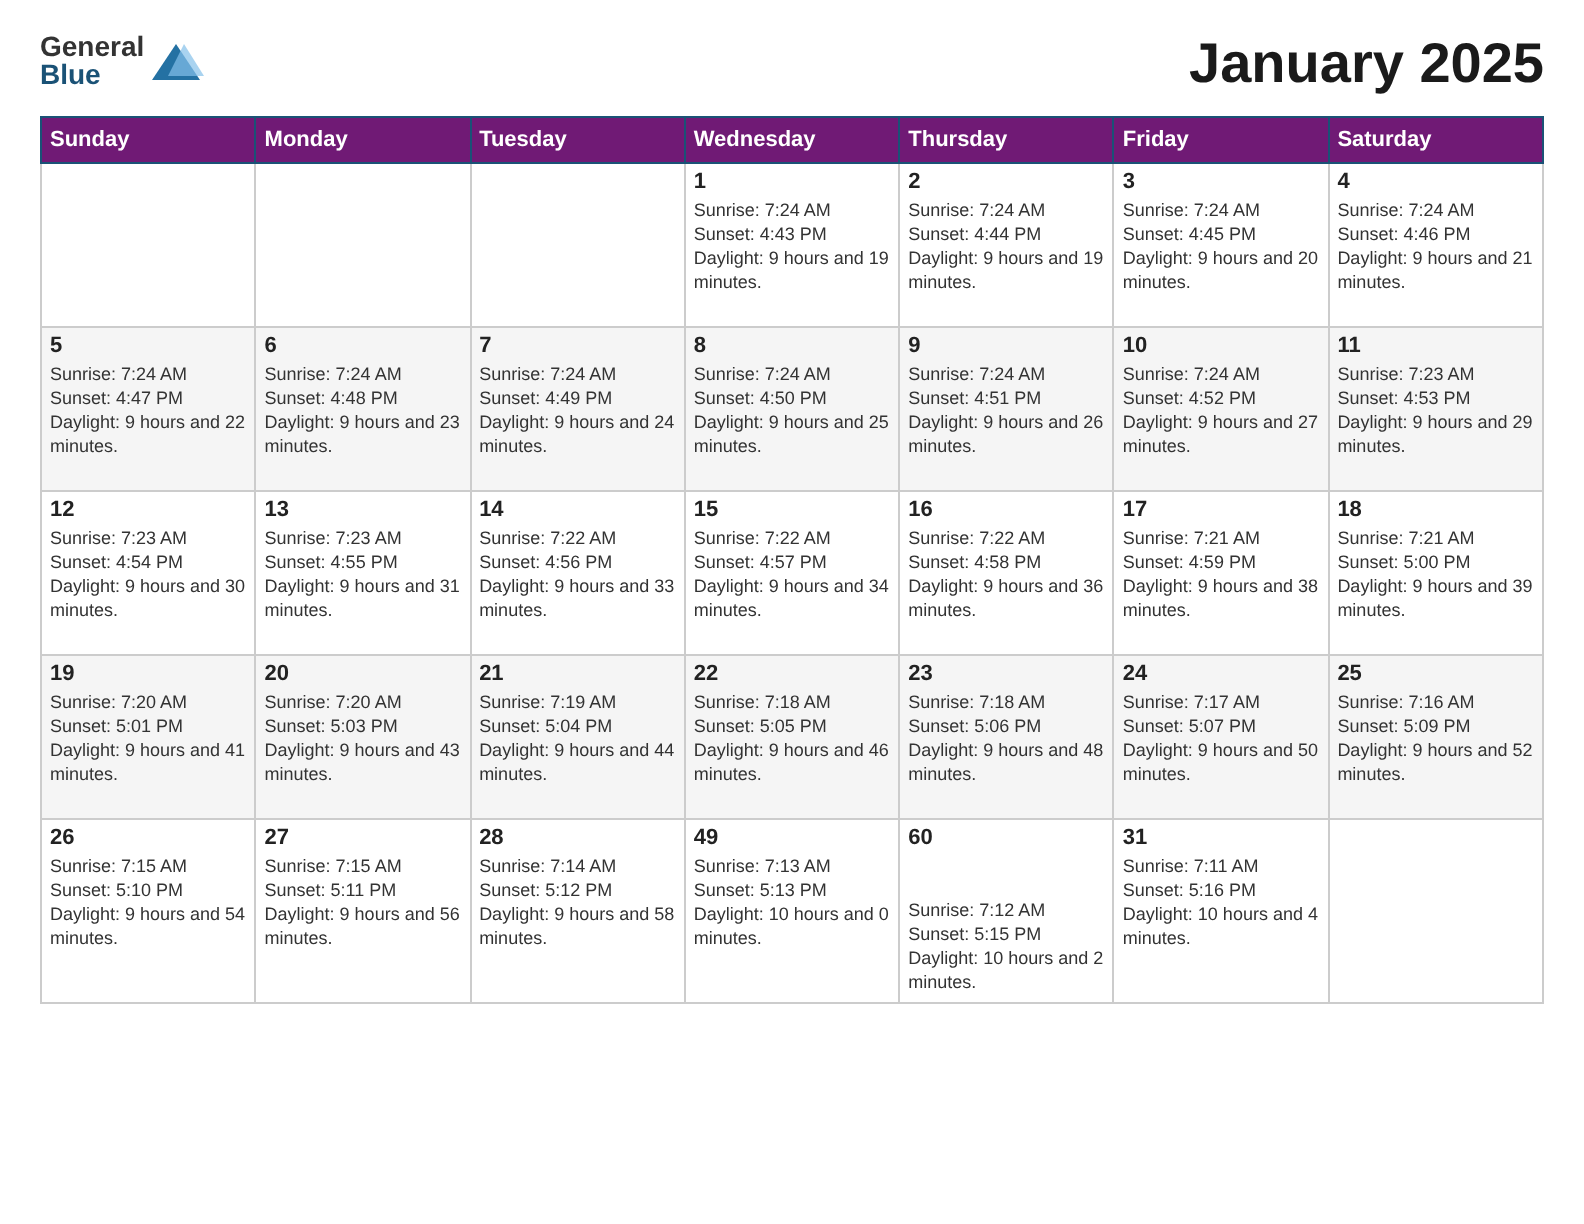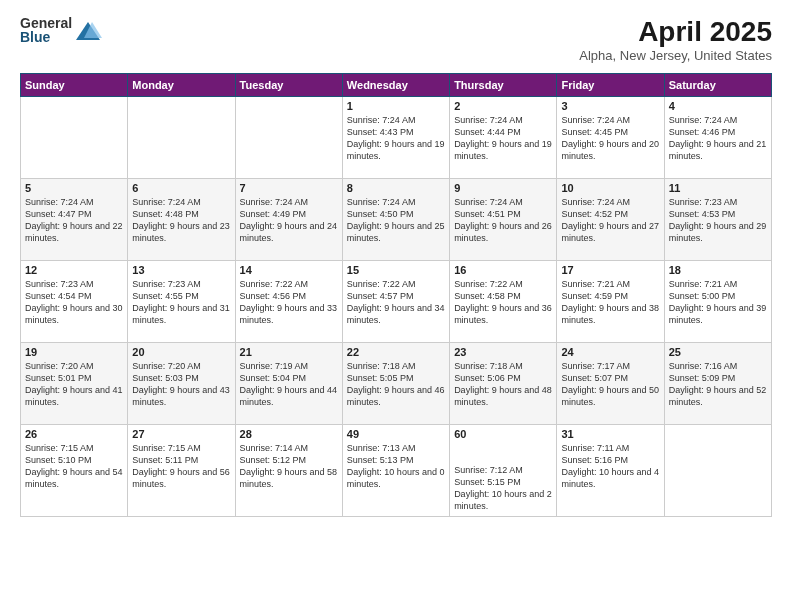--- a/index.html
+++ b/index.html
@@ -114,22 +114,21 @@
         <span class="logo-blue">Blue</span>
       </div>
       <div class="logo-icon">
         <svg width="28" height="28" viewBox="0 0 28 28">
           <polygon points="14,4 26,22 2,22" fill="#2471a3"></polygon>
           <polygon points="18,4 28,20 10,20" fill="#85c1e9" opacity="0.7"></polygon>
         </svg>
       </div>
     </div>
     <div class="title-block">
-      <div class="month-title">April 2025</div>
-      <div class="location">Alpha, New Jersey, United States</div>
+      <div class="month-title">January 2025</div>
     </div>
   </div>
 
   <table class="calendar">
     <thead>
       <tr>
       <th>Sunday</th>
           <th>Monday</th>
           <th>Tuesday</th>
           <th>Wednesday</th>

